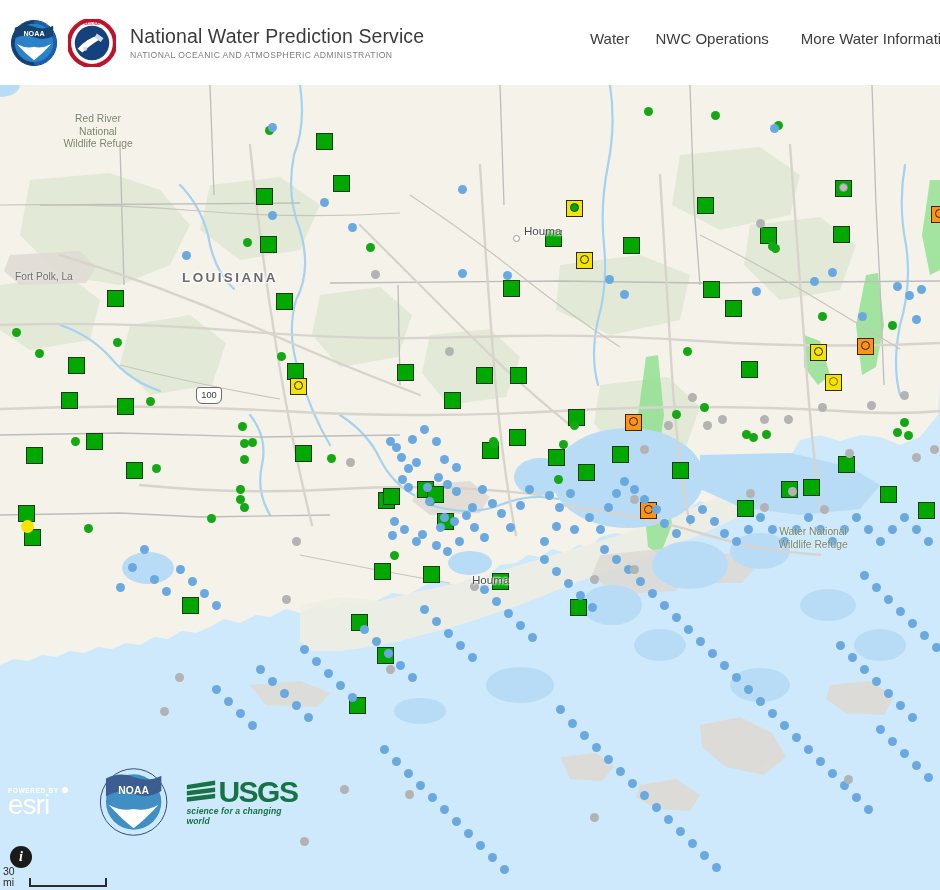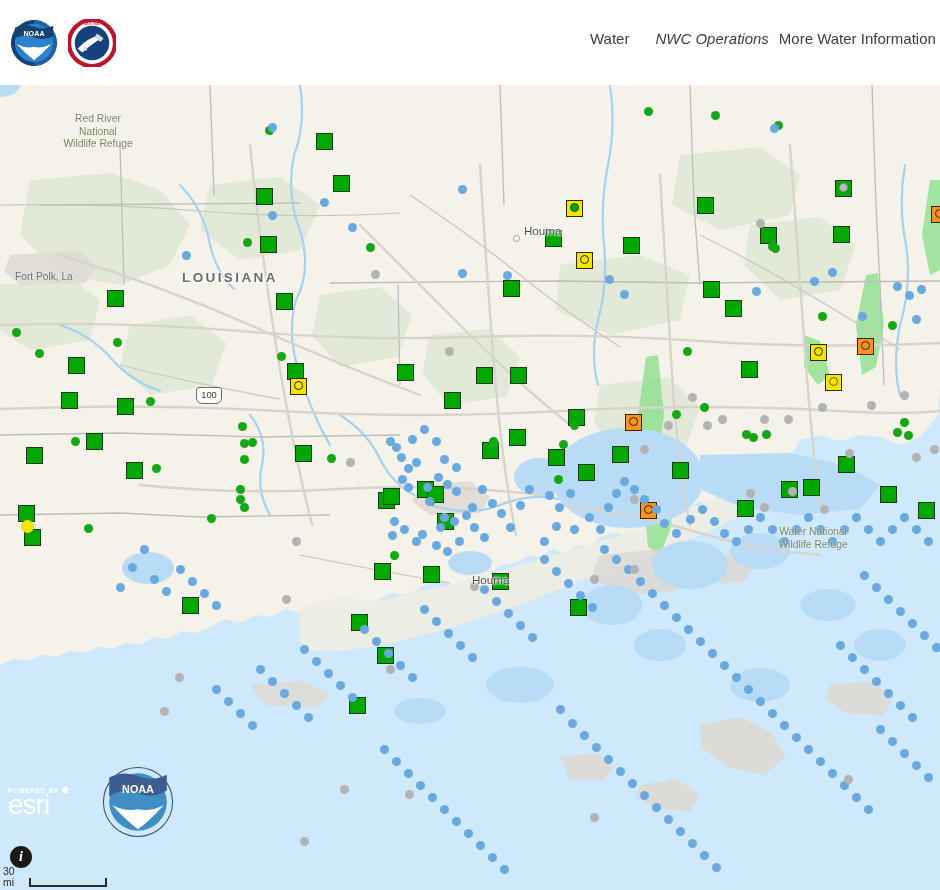--- a/index.html
+++ b/index.html
@@ -32,21 +32,21 @@
   #main-nav {
     position: absolute; left: 590px; top: 30px;
     display: flex; align-items: center; gap: 0;
     white-space: nowrap;
   }
   #main-nav a {
     font-size: 15px; color: #3d3d3d; text-decoration: none;
     padding: 0 25px 0 0; white-space: nowrap;
   }
   #main-nav a:first-child { padding-right: 26px; }
-  #main-nav a:nth-child(2) { padding-right: 10px; font-style: italic; }
+  #main-nav a:nth-child(2) { padding-right: 32px; }
 
   
   #map-canvas {
     position: absolute; top: 85px; left: 0;
     width: 940px; height: 805px;
     background: #cde9fb;
     overflow: hidden;
   }
 
   
@@ -186,20 +186,24 @@
     <svg class="logo-nws" viewBox="0 0 100 100">
       <circle cx="50" cy="50" r="48" fill="#ffffff"></circle>
       <circle cx="50" cy="50" r="48" fill="none" stroke="#c0122a" stroke-width="9"></circle>
       <circle cx="50" cy="50" r="36" fill="#15427c"></circle>
       <path d="M20 62 Q40 40 64 34 L72 40 Q50 50 30 70 Z" fill="#ffffff"></path>
       <path d="M60 30 l14 10 -6 8 -12 -10 z" fill="#cfd9e8"></path>
       <circle cx="36" cy="62" r="4" fill="#cfd9e8"></circle>
       <text x="50" y="12" font-size="7" fill="#c0122a" text-anchor="middle" font-family="Liberation Sans, sans-serif">NATIONAL</text>
     </svg>
 
+    <div id="brand-text">
+      <div id="brand-title">National Water Prediction Service</div>
+      <div id="brand-sub">NATIONAL OCEANIC AND ATMOSPHERIC ADMINISTRATION</div>
+    </div>
   </div>
 
   <nav id="main-nav">
     <a href="#">Water</a>
     <a href="#">NWC Operations</a>
     <a href="#">More Water Information</a>
   </nav>
 </header>
 
 <div id="map-canvas">
@@ -733,20 +737,31 @@
       </div>
 
       <svg width="72" height="72" viewBox="0 0 100 100">
         <circle cx="50" cy="50" r="48" fill="none" stroke="#2b4a7a" stroke-width="1.4"></circle>
         <circle cx="50" cy="50" r="40" fill="#3f8fc4"></circle>
         <path d="M10 42 Q30 30 50 38 Q70 46 90 34 L90 12 Q70 22 50 14 Q30 6 10 16 Z" fill="#3c5d8f"></path>
         <text x="50" y="38" font-size="15" font-weight="700" fill="#ffffff" text-anchor="middle" font-family="Liberation Sans, sans-serif">NOAA</text>
         <path d="M14 54 Q32 74 50 88 Q68 74 86 54 Q68 64 50 60 Q32 64 14 54 Z" fill="#ffffff"></path>
       </svg>
 
+      <div id="usgs-logo">
+        <div id="usgs-word">
+          <svg width="30" height="26" viewBox="0 0 34 28">
+            <path d="M1 6 L33 1 L33 6 L1 11 Z" fill="#177245"></path>
+            <path d="M1 13 L33 9 L33 14 L1 18 Z" fill="#177245"></path>
+            <path d="M1 20 L33 16 L33 21 L1 25 Z" fill="#177245"></path>
+          </svg>
+          <span>USGS</span>
+        </div>
+        <div id="usgs-tag">science for a changing world</div>
+      </div>
     </div>
 
     <div id="info-button">i</div>
 
     <div id="scale-bar">
       <span id="scale-text">30 mi</span>
       <span id="scale-line"></span>
     </div>
   </div>
 </div>

